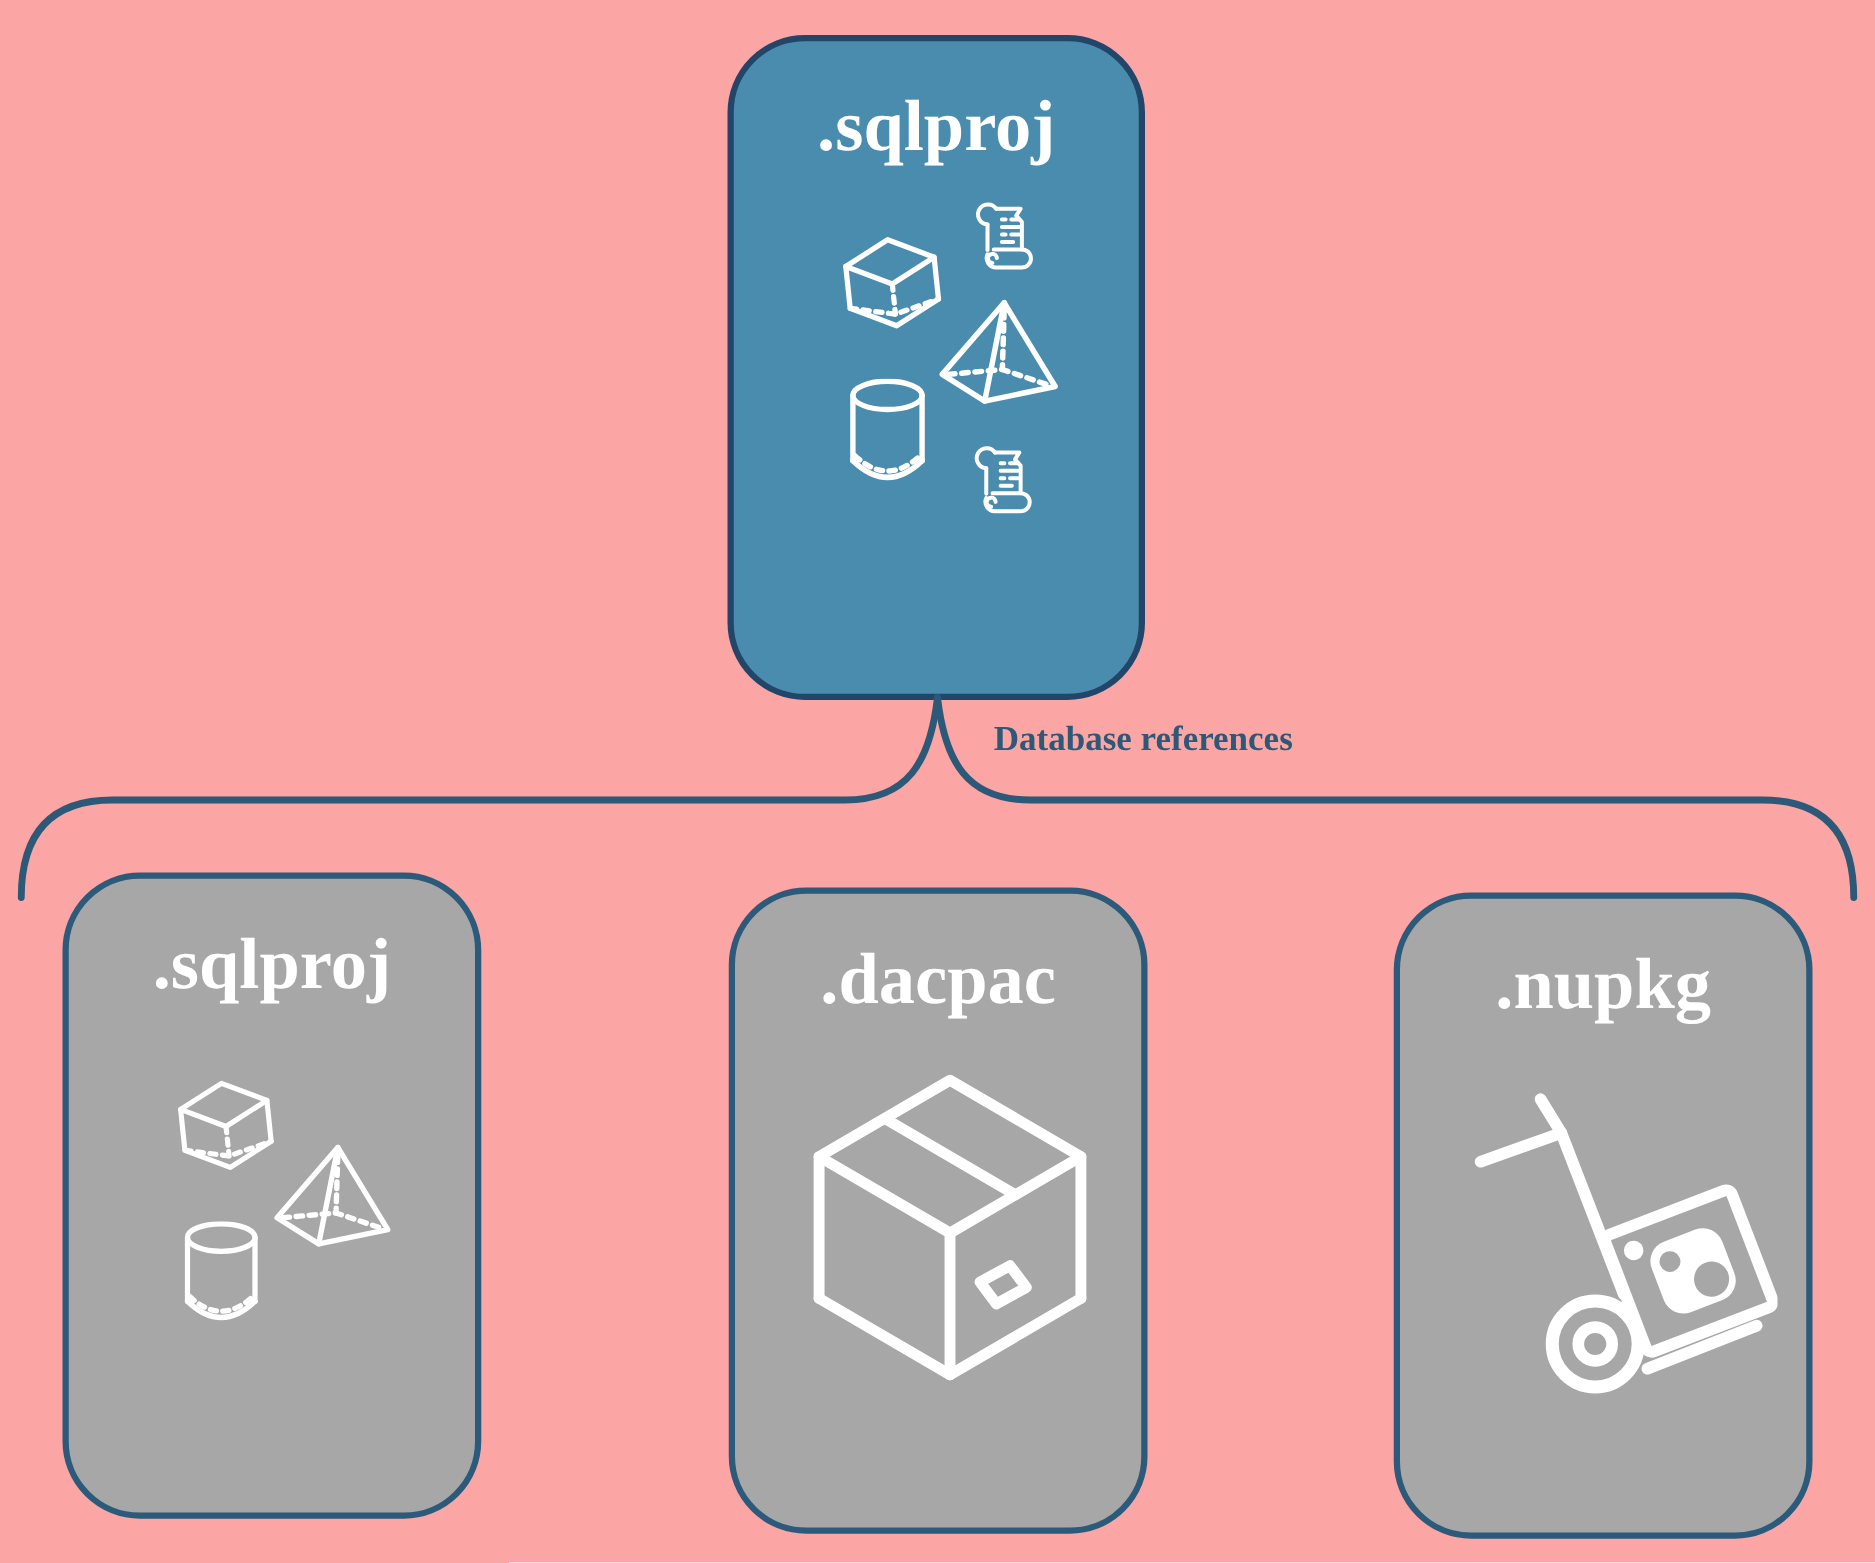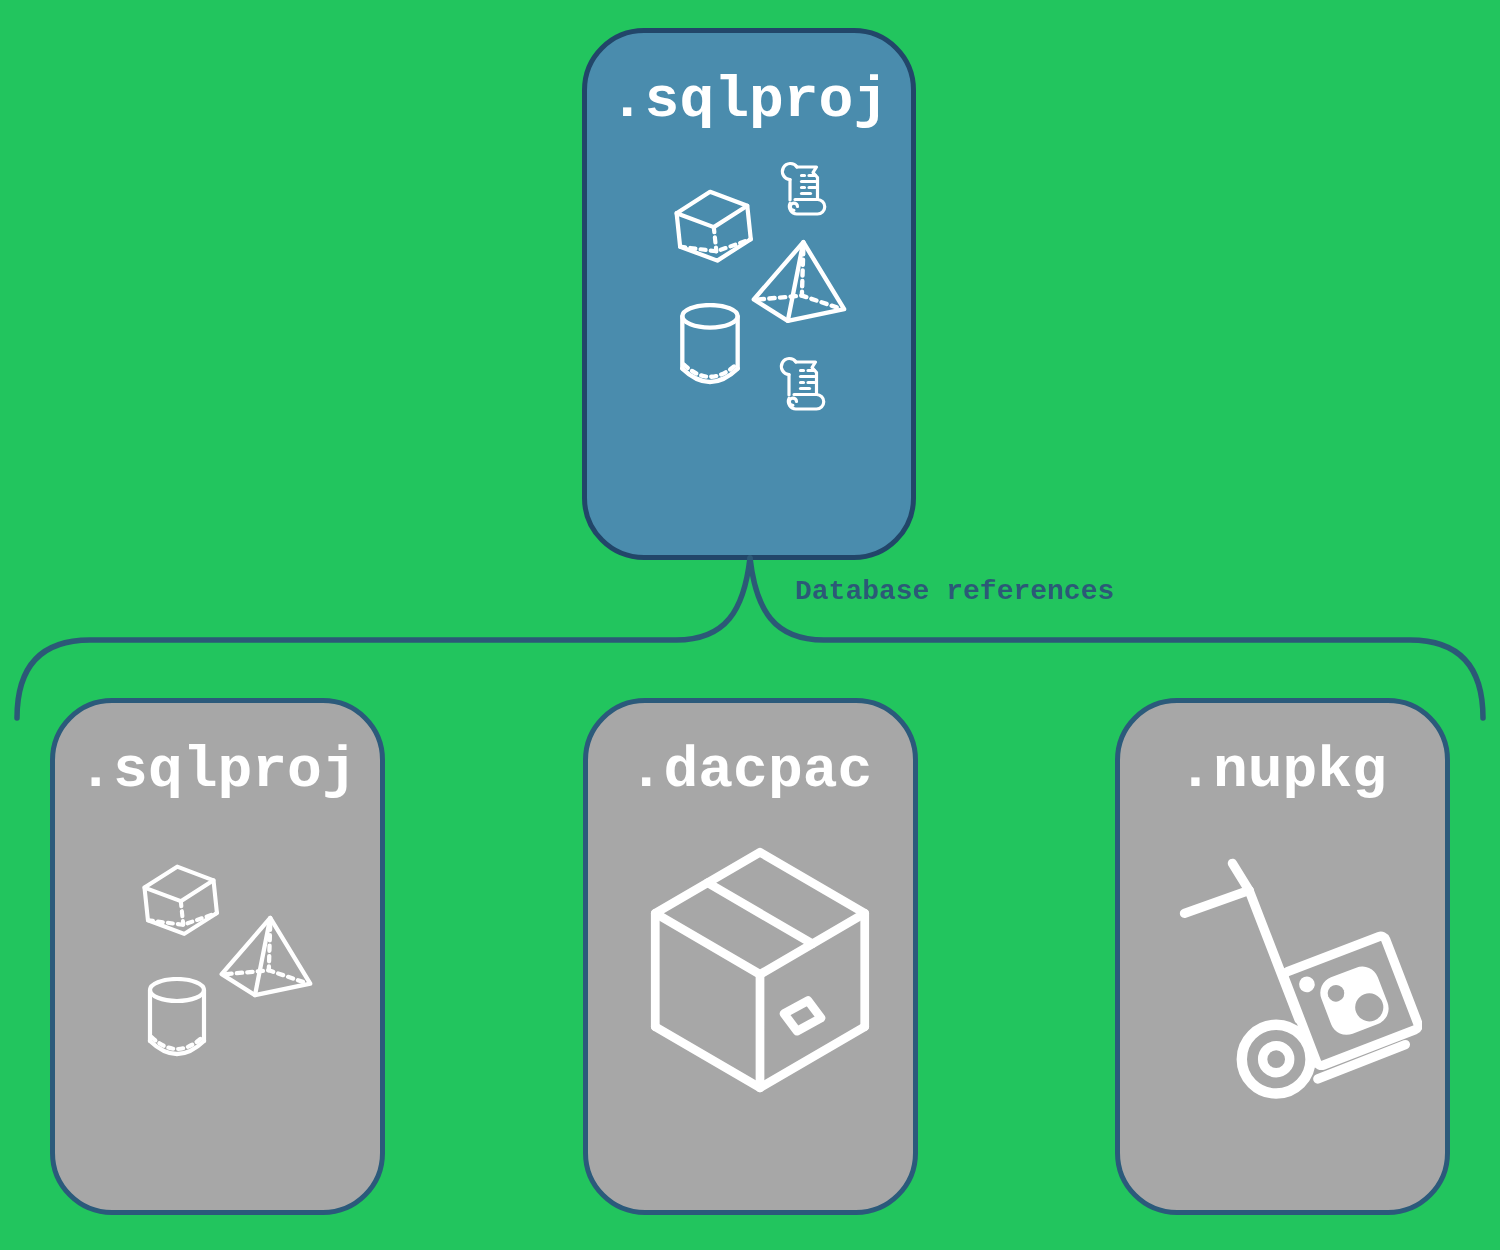--- a/index.html
+++ b/index.html
@@ -1,41 +1,41 @@
 <!DOCTYPE html>
 <html><head>
 <meta charset="utf-8">
 <style>
   html, body { margin: 0; padding: 0; background: #ffffff; }
   .canvas {
     position: relative;
     width: 1500px;
     height: 1250px;
-    background: #22c55e;
+    background: #fca5a5;
     overflow: hidden;
-    font-family: Liberation Mono, monospace;
+    font-family: Liberation Serif, serif;
   }
   .card {
     position: absolute;
     border-radius: 62px;
     box-sizing: border-box;
   }
   .card-parent {
     left: 582px; top: 28px; width: 334px; height: 532px;
     background: #4A8CAD;
     border: 5px solid #224669;
   }
   .card-child {
     top: 698px; width: 335px; height: 517px;
     background: #A7A7A7;
     border: 5px solid #2B5A7B;
   }
   .card-child-1 { left: 50px; }
-  .card-child-2 { left: 583px; }
-  .card-child-3 { left: 1115px; }
+  .card-child-2 { left: 583px; margin-top: 12px; }
+  .card-child-3 { left: 1115px; margin-top: 16px; }
   .card-title {
     padding-top: 38px;
     text-align: center;
     color: #ffffff;
     font-size: 58px;
     font-weight: bold;
     letter-spacing: 0px;
     line-height: 1.05;
   }
   .icon { position: absolute; }

